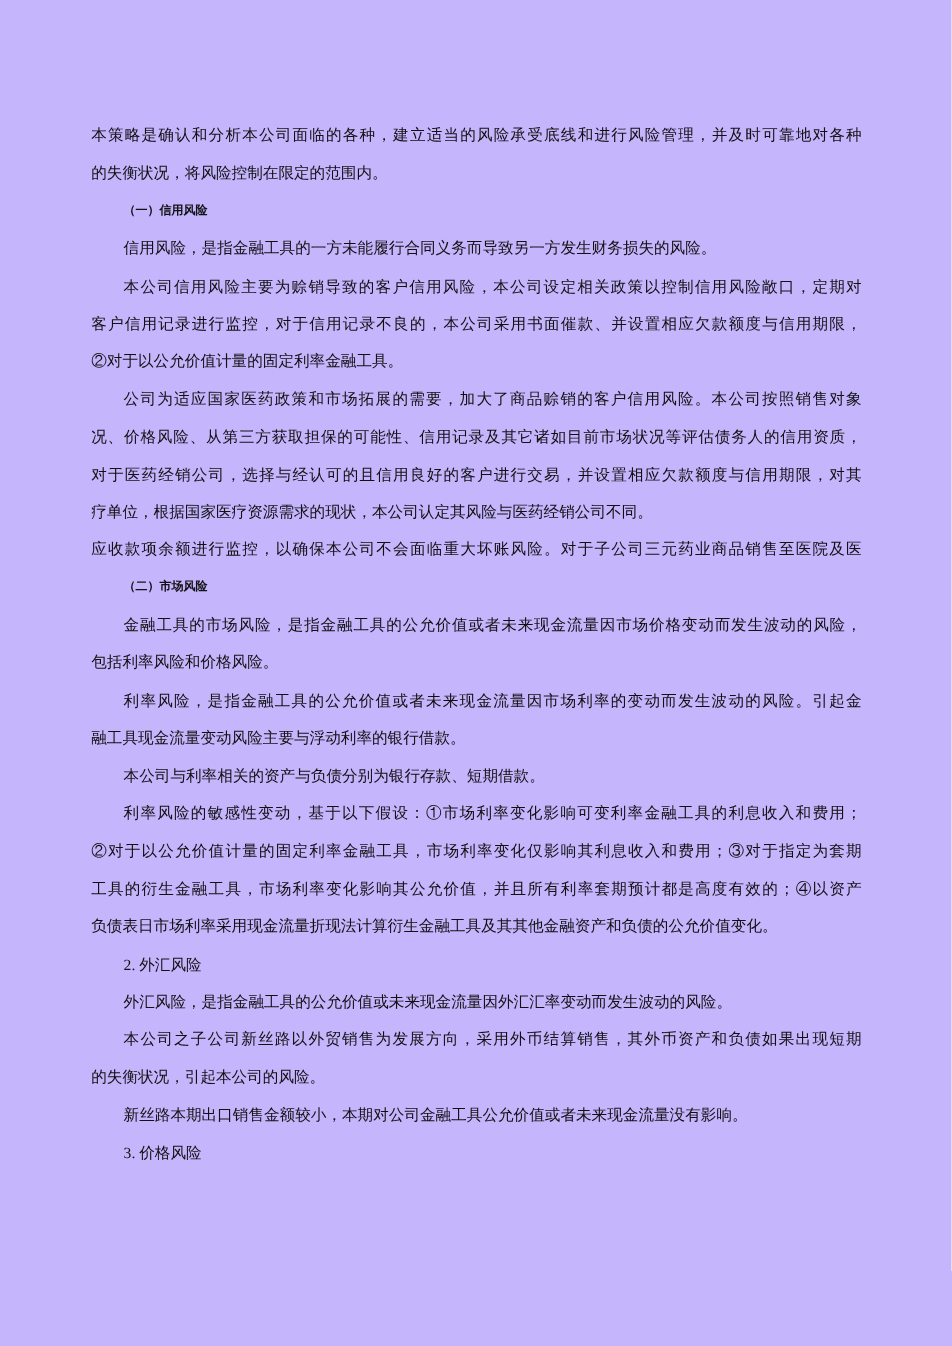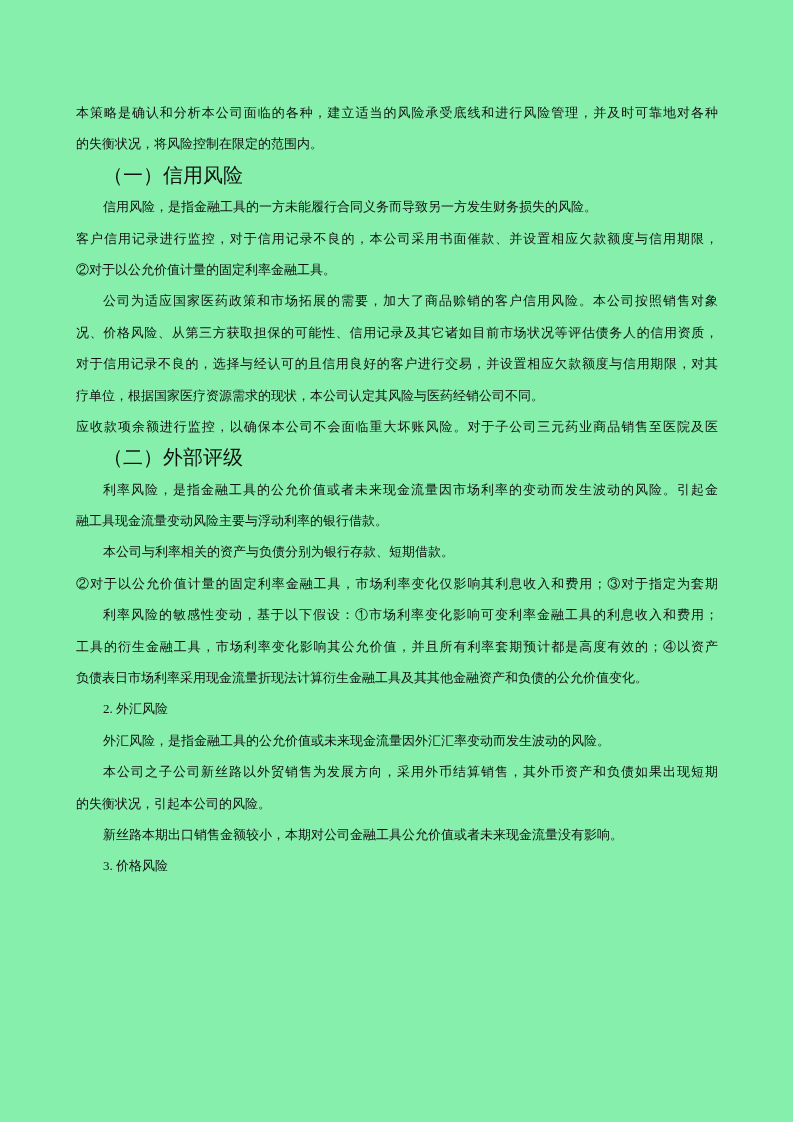--- a/index.html
+++ b/index.html
@@ -4,21 +4,21 @@
 <style>
   html, body {
     margin: 0;
     padding: 0;
     background: #ffffff;
   }
   .page {
     position: relative;
     width: 793px;
     height: 1122px;
-    background: #86efac;
+    background: #c4b5fd;
     overflow: hidden;
   }
   .content {
     position: absolute;
     left: 76px;
     top: 97px;
     width: 642px;
     color: #111111;
     font-family: "Liberation Serif", "DejaVu Serif", serif;
     font-size: 13px;
@@ -37,64 +37,69 @@
     text-justify: inter-ideograph;
   }
   .line.fill {
     white-space: normal;
     text-align-last: justify;
   }
   .line.indent {
     padding-left: 27px;
   }
   .para.heading .line {
-    font-weight: 400;
-    font-size: 20px;
+    font-weight: 700;
+    font-size: 10px;
     font-family: "Liberation Sans", "DejaVu Sans", sans-serif;
   }
 </style>
 </head>
 <body>
 
 <div class="page">
   <div class="content" id="doc">
       <div class="para body">
         <div class="line fill">本策略是确认和分析本公司面临的各种，建立适当的风险承受底线和进行风险管理，并及时可靠地对各种</div>
         <div class="line">的失衡状况，将风险控制在限定的范围内。</div>
       </div>
       <div class="para heading">
         <div class="line indent">（一）信用风险</div>
       </div>
       <div class="para body">
         <div class="line indent">信用风险，是指金融工具的一方未能履行合同义务而导致另一方发生财务损失的风险。</div>
       </div>
       <div class="para body">
+        <div class="line indent fill">本公司信用风险主要为赊销导致的客户信用风险，本公司设定相关政策以控制信用风险敞口，定期对</div>
         <div class="line fill">客户信用记录进行监控，对于信用记录不良的，本公司采用书面催款、并设置相应欠款额度与信用期限，</div>
         <div class="line">②对于以公允价值计量的固定利率金融工具。</div>
       </div>
       <div class="para body">
         <div class="line indent fill">公司为适应国家医药政策和市场拓展的需要，加大了商品赊销的客户信用风险。本公司按照销售对象</div>
         <div class="line fill">况、价格风险、从第三方获取担保的可能性、信用记录及其它诸如目前市场状况等评估债务人的信用资质，</div>
-        <div class="line fill">对于信用记录不良的，选择与经认可的且信用良好的客户进行交易，并设置相应欠款额度与信用期限，对其</div>
+        <div class="line fill">对于医药经销公司，选择与经认可的且信用良好的客户进行交易，并设置相应欠款额度与信用期限，对其</div>
         <div class="line">疗单位，根据国家医疗资源需求的现状，本公司认定其风险与医药经销公司不同。</div>
         <div class="line fill">应收款项余额进行监控，以确保本公司不会面临重大坏账风险。对于子公司三元药业商品销售至医院及医</div>
       </div>
       <div class="para heading">
-        <div class="line indent">（二）外部评级</div>
+        <div class="line indent">（二）市场风险</div>
+      </div>
+      <div class="para body">
+        <div class="line indent fill">金融工具的市场风险，是指金融工具的公允价值或者未来现金流量因市场价格变动而发生波动的风险，</div>
+        <div class="line">包括利率风险和价格风险。</div>
       </div>
       <div class="para body">
         <div class="line indent fill">利率风险，是指金融工具的公允价值或者未来现金流量因市场利率的变动而发生波动的风险。引起金</div>
         <div class="line">融工具现金流量变动风险主要与浮动利率的银行借款。</div>
       </div>
       <div class="para body">
         <div class="line indent">本公司与利率相关的资产与负债分别为银行存款、短期借款。</div>
       </div>
       <div class="para body">
+        <div class="line indent fill">利率风险的敏感性变动，基于以下假设：①市场利率变化影响可变利率金融工具的利息收入和费用；</div>
         <div class="line fill">②对于以公允价值计量的固定利率金融工具，市场利率变化仅影响其利息收入和费用；③对于指定为套期</div>
-        <div class="line indent fill">利率风险的敏感性变动，基于以下假设：①市场利率变化影响可变利率金融工具的利息收入和费用；</div>
         <div class="line fill">工具的衍生金融工具，市场利率变化影响其公允价值，并且所有利率套期预计都是高度有效的；④以资产</div>
         <div class="line">负债表日市场利率采用现金流量折现法计算衍生金融工具及其其他金融资产和负债的公允价值变化。</div>
       </div>
       <div class="para subheading">
         <div class="line indent">2. 外汇风险</div>
       </div>
       <div class="para body">
         <div class="line indent">外汇风险，是指金融工具的公允价值或未来现金流量因外汇汇率变动而发生波动的风险。</div>
       </div>
       <div class="para body">

